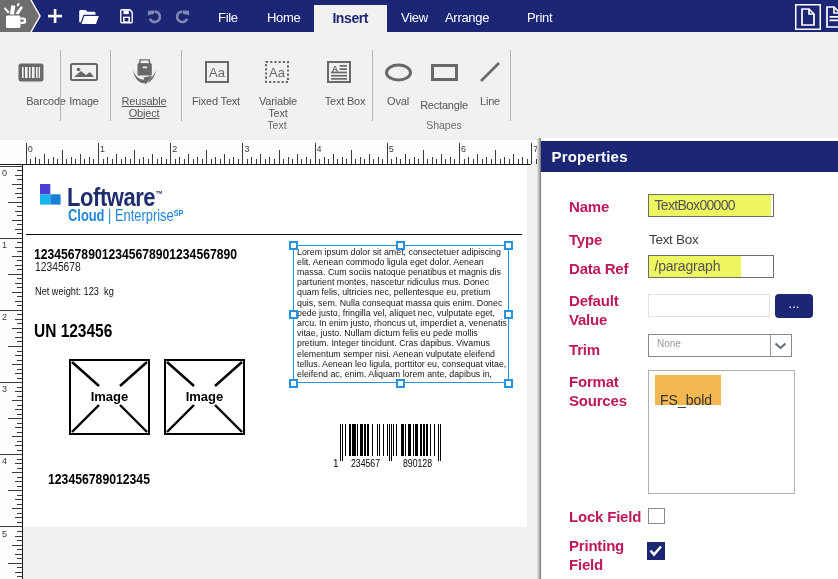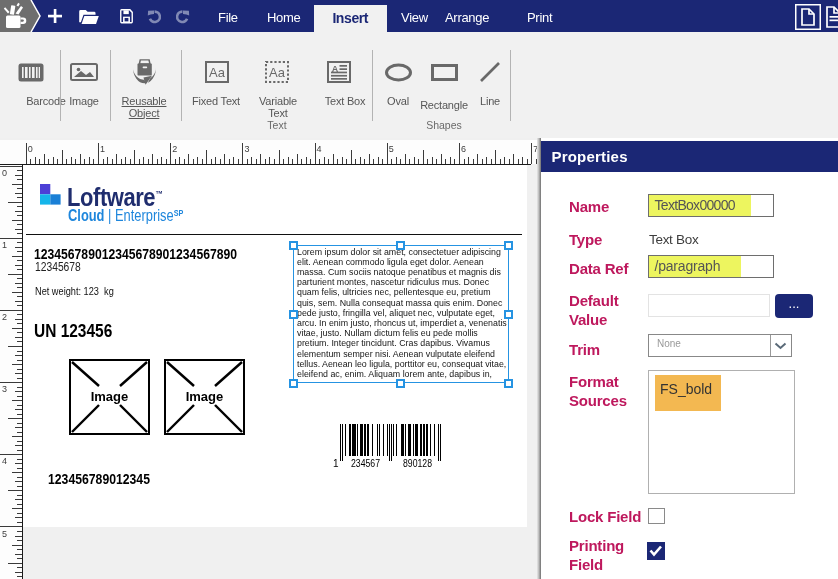--- a/index.html
+++ b/index.html
@@ -492,39 +492,39 @@
 <div style="position:absolute;left:288.5px;top:309.5px;width:9px;height:9px;background:#fff;border:2.2px solid #2593e2;box-sizing:border-box;"></div>
 <div style="position:absolute;left:504.0px;top:309.5px;width:9px;height:9px;background:#fff;border:2.2px solid #2593e2;box-sizing:border-box;"></div>
 <div style="position:absolute;left:288.5px;top:378.5px;width:9px;height:9px;background:#fff;border:2.2px solid #2593e2;box-sizing:border-box;"></div>
 <div style="position:absolute;left:396.2px;top:378.5px;width:9px;height:9px;background:#fff;border:2.2px solid #2593e2;box-sizing:border-box;"></div>
 <div style="position:absolute;left:504.0px;top:378.5px;width:9px;height:9px;background:#fff;border:2.2px solid #2593e2;box-sizing:border-box;"></div>
 </div>
 
 <div class="abs" id="props"></div>
 <div class="abs" id="propshead">Properties</div>
 <div class="plabel" style="top:197px;">Name</div>
-<div class="pinput" style="top:193.5px;"><span class="hl-y" style="display:inline-block;height:21px;line-height:21px;padding-left:5.5px;width:102px;letter-spacing:-0.7px;">TextBox00000</span></div>
+<div class="pinput" style="top:193.5px;"><span class="hl-y" style="display:inline-block;height:21px;line-height:21px;padding-left:5.5px;width:122px;letter-spacing:-0.7px;">TextBox00000</span></div>
 <div class="plabel" style="top:230px;">Type</div>
 <div class="pvalue" style="top:231.5px;">Text Box</div>
 <div class="plabel" style="top:259px;">Data Ref</div>
 <div class="pinput" style="top:254.5px;"><span class="hl-y" style="display:inline-block;height:21px;line-height:21px;padding-left:5.5px;width:92px;">/paragraph</span></div>
 <div class="plabel" style="top:291px;">Default<br>Value</div>
 <div class="abs" style="left:648px;top:294px;width:122px;height:23px;background:#fff;border:1px solid #e3e3e3;"></div>
 <div class="abs" style="left:775px;top:294px;width:38px;height:24px;background:#1b2775;border-radius:4px;color:#fff;font-size:13px;text-align:center;line-height:20px;">...</div>
 <div class="plabel" style="top:340px;">Trim</div>
 <div class="abs" style="left:648px;top:334px;width:144px;height:23px;background:#fff;border:1px solid #888;">
   <span style="position:absolute;left:8px;top:2.5px;font-size:10px;color:#999;">None</span>
   <span style="position:absolute;right:20px;top:0;width:1px;height:21px;background:#999;"></span>
   <svg style="position:absolute;right:4px;top:7px;" width="13" height="8" viewBox="0 0 13 8">
       <path d="M1.5 1.5 L6.5 6 L11.5 1.5" fill="none" stroke="#5a6a78" stroke-width="2"></path>
     </svg>
 </div>
 <div class="plabel" style="top:372px;">Format<br>Sources</div>
 <div class="abs" style="left:648px;top:370px;width:147px;height:124px;background:#fff;border:1px solid #b0b0b0;">
-  <span style="position:absolute;left:6px;top:4px;background:#f3b851;height:36px;line-height:21px;padding:4px 9px 0 5px;font-size:14px;color:#333;">FS_bold</span>
+  <span style="position:absolute;left:6px;top:4px;background:#f3b851;height:30px;line-height:21px;padding:15px 9px 0 5px;font-size:14px;color:#333;">FS_bold</span>
 </div>
 <div class="plabel" style="top:507px;">Lock Field</div>
 <div class="abs" style="left:648px;top:507.5px;width:16.5px;height:16.5px;background:#fff;border:1.2px solid #8a8a8a;"></div>
 <div class="plabel" style="top:536px;">Printing<br>Field</div>
 <div class="abs" style="left:647px;top:542px;width:17.5px;height:17.5px;background:#1b2775;">
   <svg width="17.5" height="17.5" viewBox="0 0 17.5 17.5">
       <path d="M3.5 8.5 L7 12.5 L14 4.5" fill="none" stroke="#fff" stroke-width="2.6"></path>
     </svg>
 </div>
 

